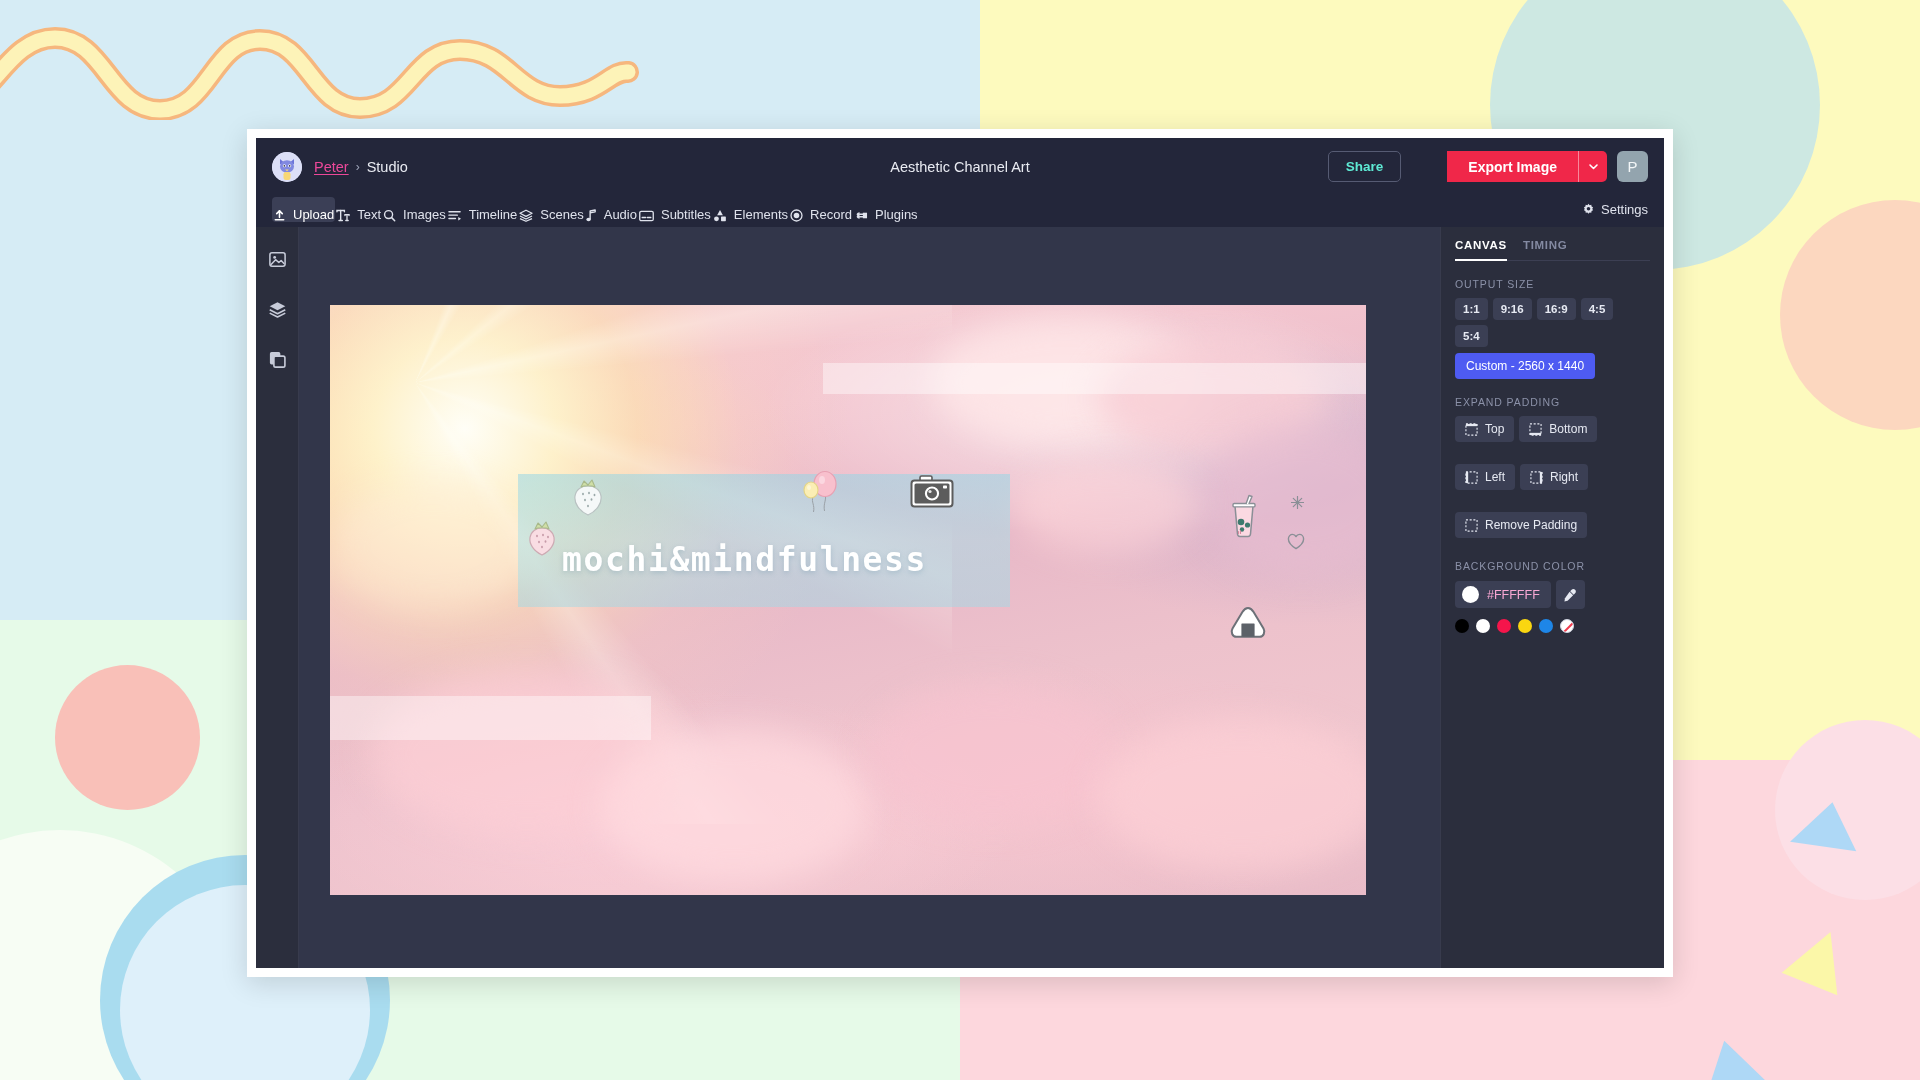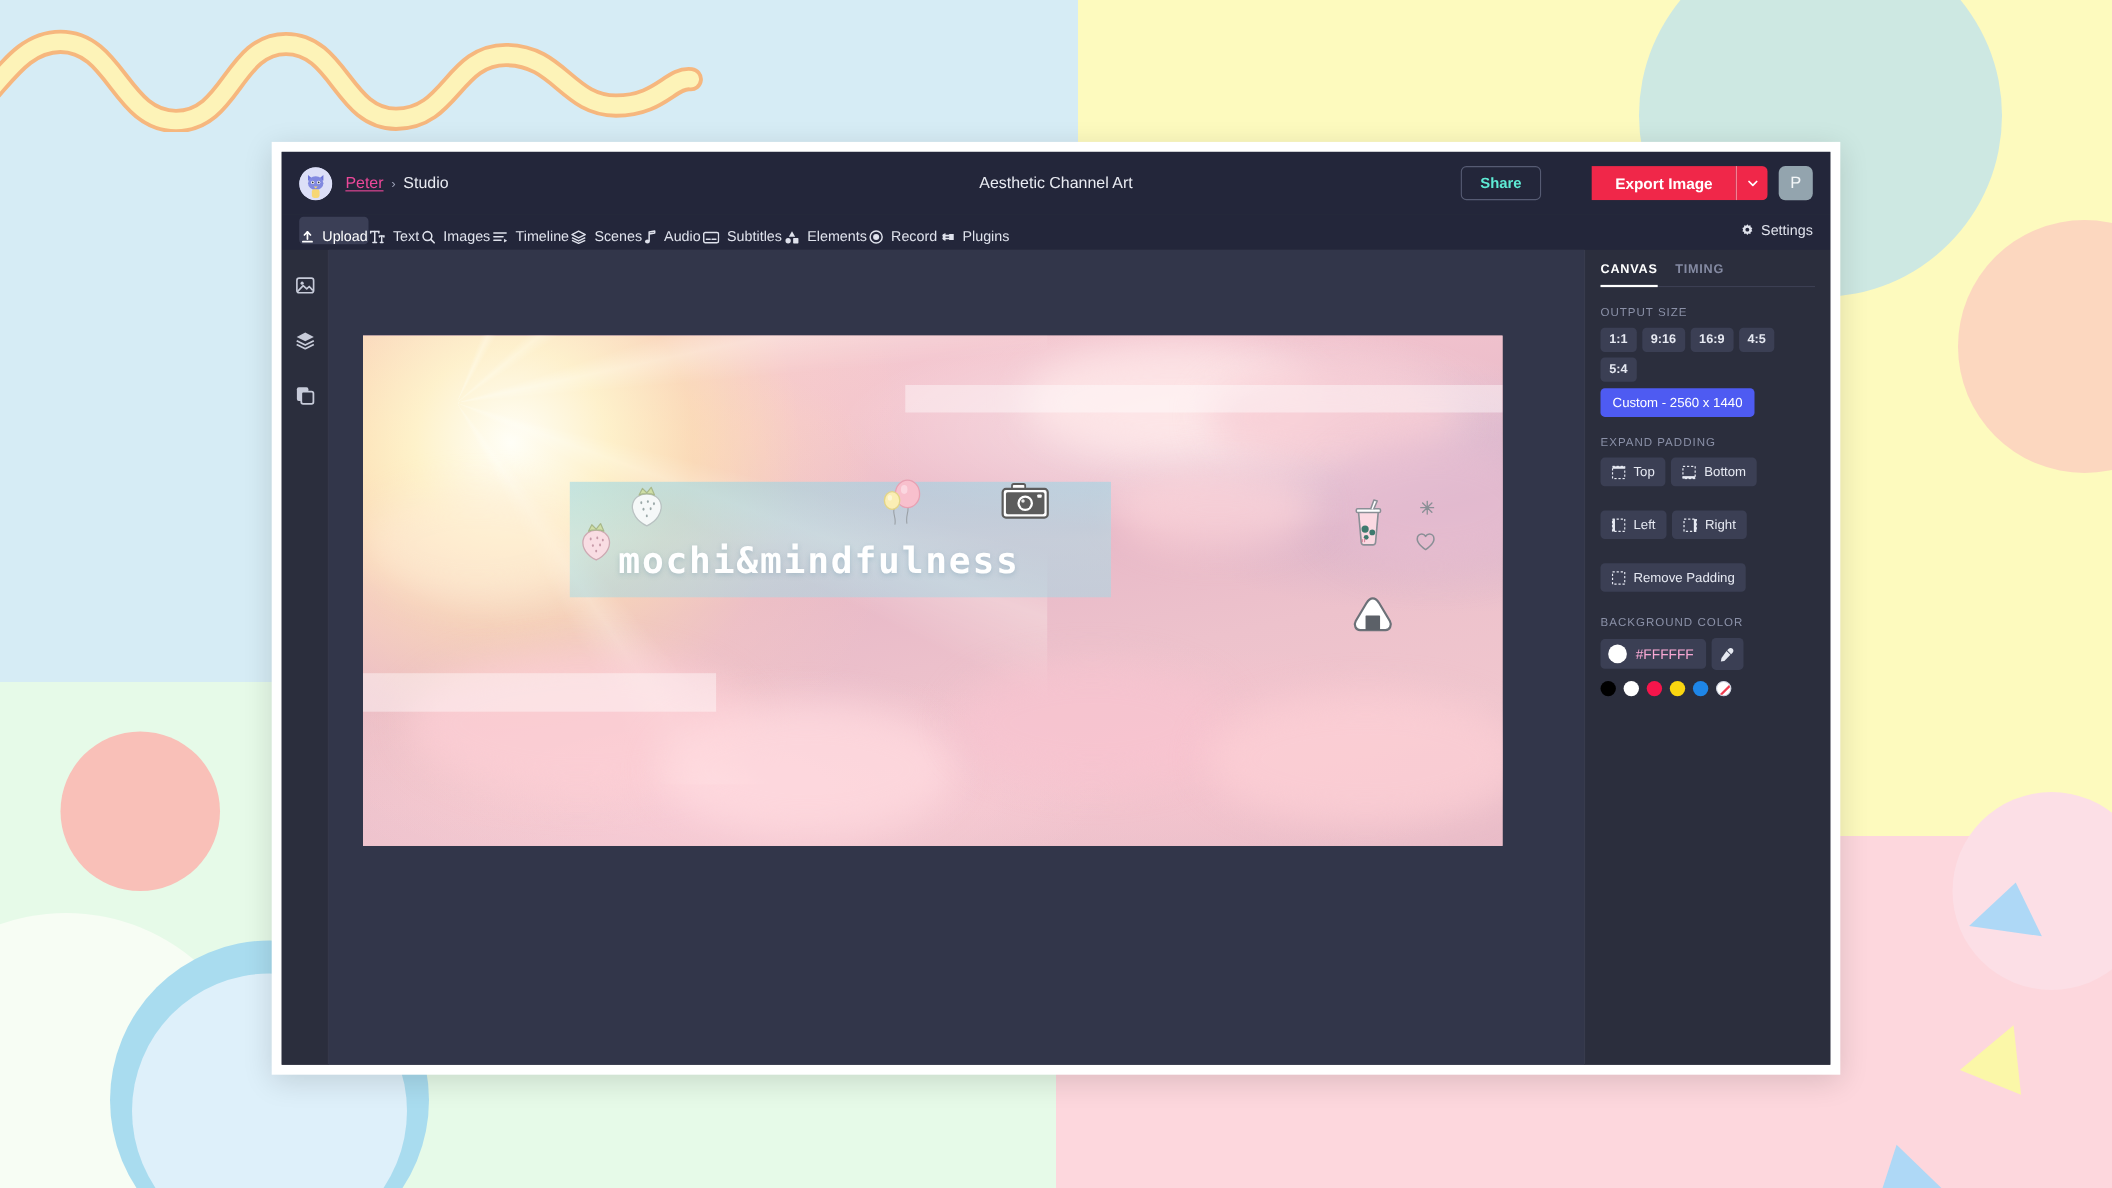--- a/index.html
+++ b/index.html
@@ -142,21 +142,21 @@
 
   .stage {
     flex: 1; background: #32364a; position: relative;
     display: flex; align-items: center; justify-content: center;
     min-width: 0;
   }
 
   
   .canvas-wrap {
     position: absolute; left: 31px; top: 78px;
-    width: 1036px; height: 464px;
+    width: 1036px; height: 590px;
     overflow: hidden;
     background: #f3c3cc;
   }
   .sky {
     position: absolute; inset: 0;
     background:
       radial-gradient(circle at 13% 21%, rgba(255,255,248,0.98) 0%, rgba(255,246,205,0.85) 9%, rgba(255,228,175,0.55) 17%, rgba(255,214,190,0.22) 27%, rgba(255,214,190,0) 38%),
       radial-gradient(ellipse 60% 42% at 8% 24%, rgba(255,236,160,0.55) 0%, rgba(255,236,160,0) 62%),
       radial-gradient(ellipse 46% 30% at 74% 18%, rgba(255,255,255,0.55) 0%, rgba(255,255,255,0) 70%),
       radial-gradient(ellipse 40% 34% at 95% 30%, rgba(178,160,205,0.45) 0%, rgba(178,160,205,0) 72%),

